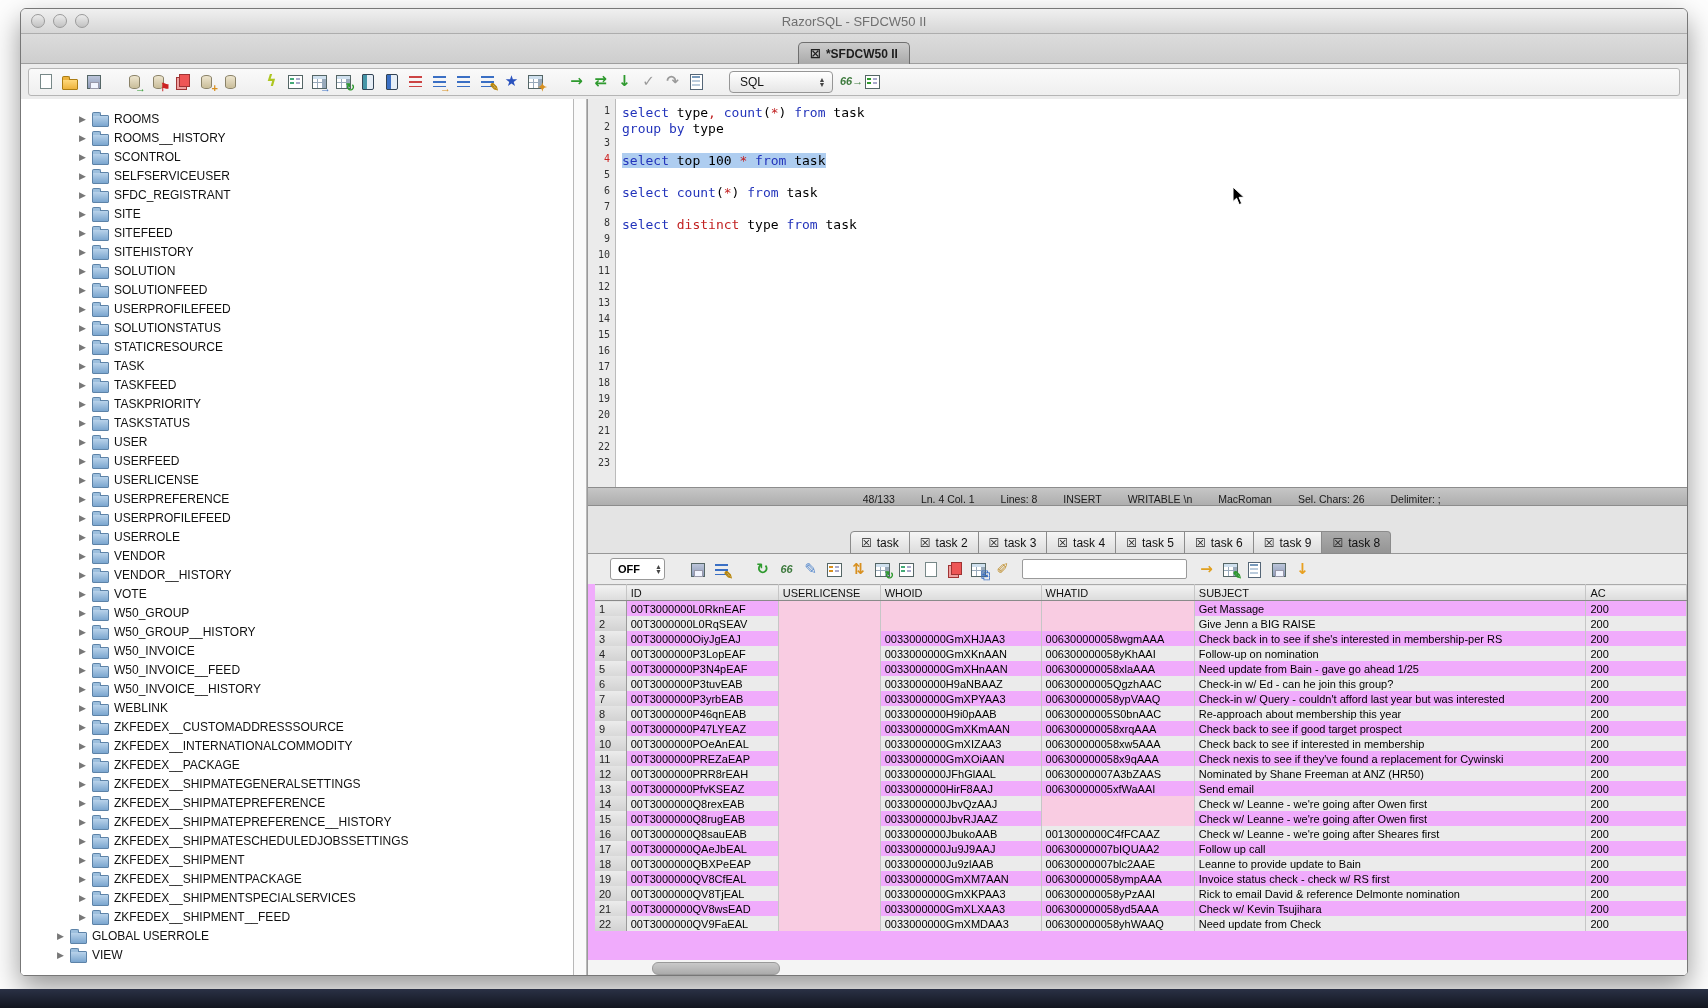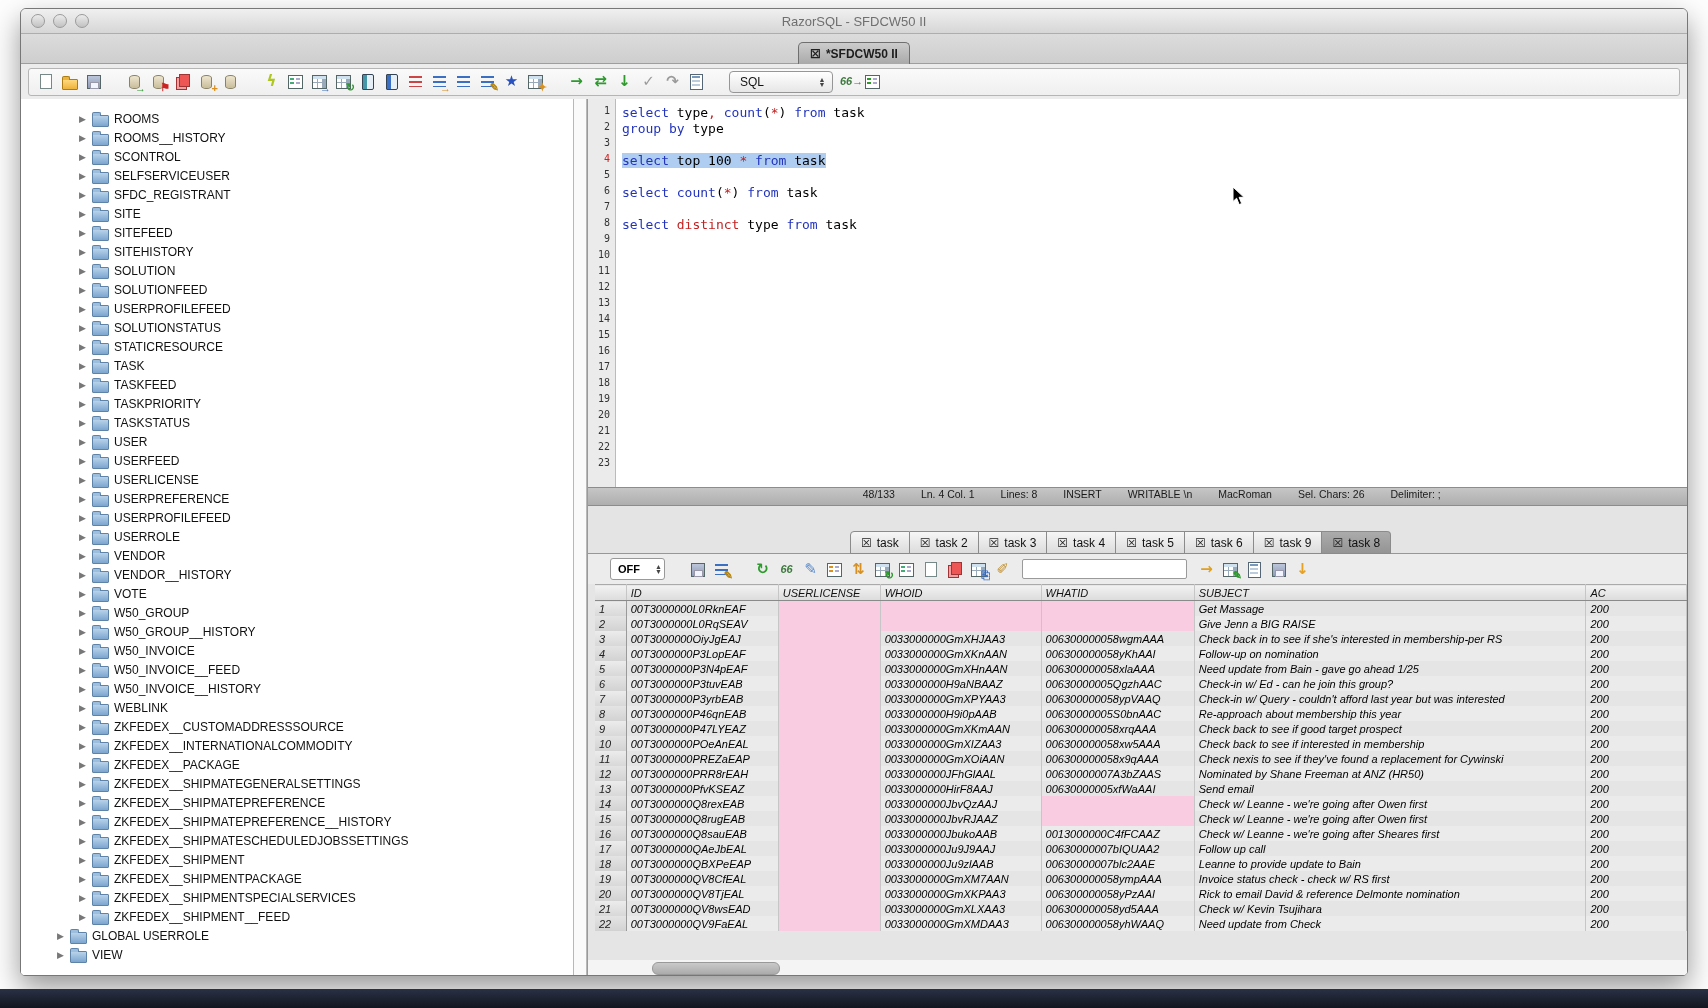--- a/index.html
+++ b/index.html
@@ -70,34 +70,34 @@
   .editor{height:388px;flex:none;display:flex;background:#fff;overflow:hidden;}
   .gutter{width:27px;flex:none;background:#ebebeb;border-right:1px solid #bbb;padding-top:6px;}
   .gutter div{height:16px;font:10px "DejaVu Sans Mono",monospace;color:#333;text-align:right;padding-right:5px;}
   .gutter div.cur{color:#c22;}
   .code{flex:1;padding:6px 0 16px 6px;font:13px "DejaVu Sans Mono",monospace;white-space:pre;}
   .code div{height:16px;line-height:16px;color:#000;}
   .code .sel{background:#aecdf0;}
   .tk-k{color:#2334bb;}
   .tk-r{color:#c22222;}
   .estatus{height:17px;flex:none;background:linear-gradient(#c6c6c6,#aeaeae);border-top:1px solid #8c8c8c;border-bottom:1px solid #8c8c8c;
-    display:flex;align-items:flex-start;font-size:10.5px;color:#1a1a1a;gap:26px;padding-left:25%;}
+    display:flex;align-items:flex-end;font-size:10.5px;color:#1a1a1a;gap:26px;padding-left:25%;}
   .gapzone{height:47px;flex:none;background:#e4e4e4;position:relative;border-bottom:1px solid #979797;}
   .rtabs{position:absolute;left:262px;bottom:0;display:flex;align-items:flex-end;}
   .rtab{height:21px;display:flex;align-items:center;gap:5px;padding:0 10px;font-size:12px;color:#111;
     background:linear-gradient(#f6f6f6,#dcdcdc);border:1px solid #8b8b8b;border-left:none;margin-bottom:-1px;}
   .rtab:first-child{border-left:1px solid #8b8b8b;border-radius:4px 0 0 0;}
   .rtab:last-child{border-radius:0 4px 0 0;}
   .rtab.active{background:linear-gradient(#ababab,#949494);}
   
   .rtoolbar{height:30px;flex:none;background:#ececec;display:flex;align-items:center;gap:7px;padding-left:22px;}
   .limit-combo{width:46px;height:20px;background:#fff;border:1px solid #999;border-radius:3px;display:flex;align-items:center;font-size:11px;font-weight:bold;padding-left:7px;}
   .search-input{width:155px;height:18px;border:1px solid #9a9a9a;border-radius:2px;background:#fff;font-size:11px;padding:0 4px;margin:0 4px;}
   
-  .tablezone{flex:1;min-height:0;background:#e5e5e5;overflow:hidden;padding-left:7px;font-style:italic;}
+  .tablezone{flex:1;min-height:0;background:#f0abfc;overflow:hidden;padding-left:7px;}
   .rtable{border-collapse:collapse;table-layout:fixed;font-size:11px;}
   .rtable th,.rtable td{border-right:1px solid #c6c6c6;padding:0 4px;height:15px;overflow:hidden;white-space:nowrap;text-align:left;font-weight:normal;color:#000;}
   .rtable thead th{background:linear-gradient(#f2f2f2,#dcdcdc);border-bottom:1px solid #8a8a8a;border-top:1px solid #aaa;color:#111;}
   .rtable .rownum{background:linear-gradient(#ececec,#d8d8d8);border-right:1px solid #9a9a9a;color:#222;}
   .rtable tr.even td{background:#ebebeb;}
   .rtable tr.even td.rownum{background:linear-gradient(#e4e4e4,#d2d2d2);}
   .rtable td.pink{background:#f9cce2 !important;}
   .hscroll{height:15px;flex:none;background:#f4f4f4;position:relative;}
   .hthumb{position:absolute;left:64px;top:2px;width:126px;height:11px;background:linear-gradient(#c9c9c9,#ababab);border:1px solid #999;border-radius:6px;}
   .bstatus{height:25px;flex:none;background:linear-gradient(#ededed,#dfdfdf);border-top:1px solid #a5a5a5;display:flex;align-items:center;gap:7px;padding-left:8px;font-size:11px;color:#1c1c1c;}

